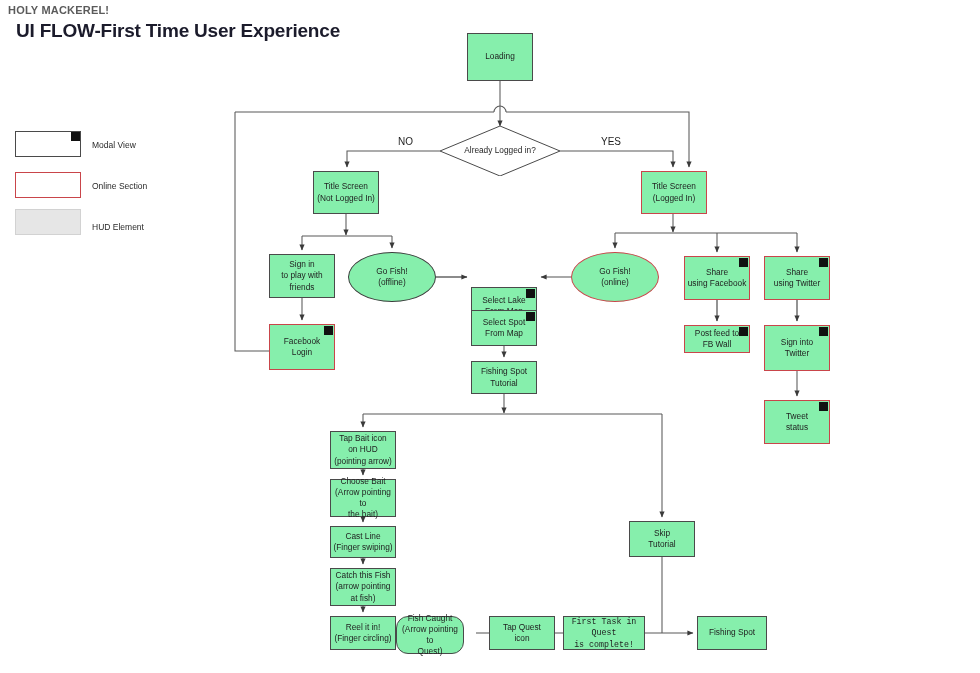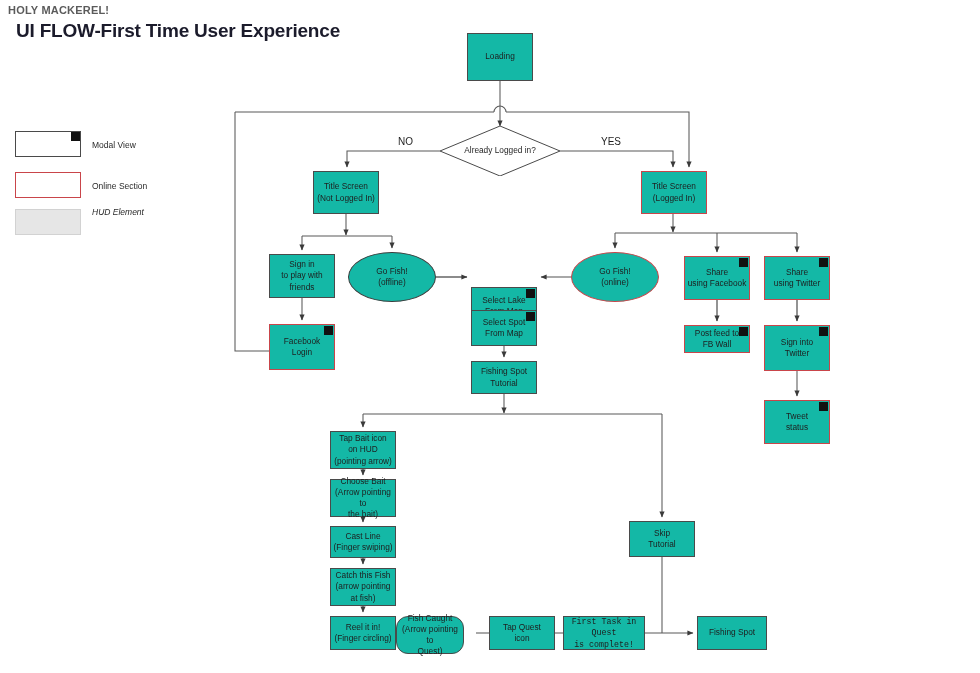--- a/index.html
+++ b/index.html
@@ -50,21 +50,21 @@
     position: absolute;
     font-size: 8.5px;
     color: #2a2a2a;
     white-space: nowrap;
   }
 
   
   .node {
     position: absolute;
     box-sizing: border-box;
-    background: #14b8a6;
+    background: #86efac;
     border: 1px solid #4a4a4a;
     display: flex;
     align-items: center;
     justify-content: center;
     text-align: center;
     font-size: 8.3px;
     line-height: 1.35;
     color: #1e1e1e;
     padding: 2px;
   }
@@ -116,21 +116,21 @@
   <div id="page-title">UI FLOW-First Time User Experience</div>
 
   <div id="legend">
       <div class="legend-swatch" style="left: 15px; top: 131px; border: 1px solid rgb(74, 74, 74);">
         <span class="modal-mark"></span>
       </div>
       <div class="legend-label" style="left: 92px; top: 140px;">Modal View</div>
       <div class="legend-swatch" style="left: 15px; top: 172px; border: 1.4px solid rgb(201, 69, 74);"></div>
       <div class="legend-label" style="left: 92px; top: 181px;">Online Section</div>
       <div class="legend-swatch" style="left: 15px; top: 209px; background: rgb(230, 230, 230); border: 1px solid rgb(210, 210, 210);"></div>
-      <div class="legend-label" style="left: 92px; top: 207px; font-style: italic;">HUD Element</div>
+      <div class="legend-label" style="left: 92px; top: 222px;">HUD Element</div>
     </div>
 
   <svg id="wires" viewBox="0 0 980 673">
     <defs>
       <marker id="ah" markerWidth="7" markerHeight="7" refX="5.6" refY="2.6" orient="auto" markerUnits="userSpaceOnUse">
         <path d="M0,0 L6,2.6 L0,5.2 z" fill="#3a3a3a"></path>
       </marker>
     </defs>
     <g fill="none" stroke="#595959" stroke-width="1.05">
 

